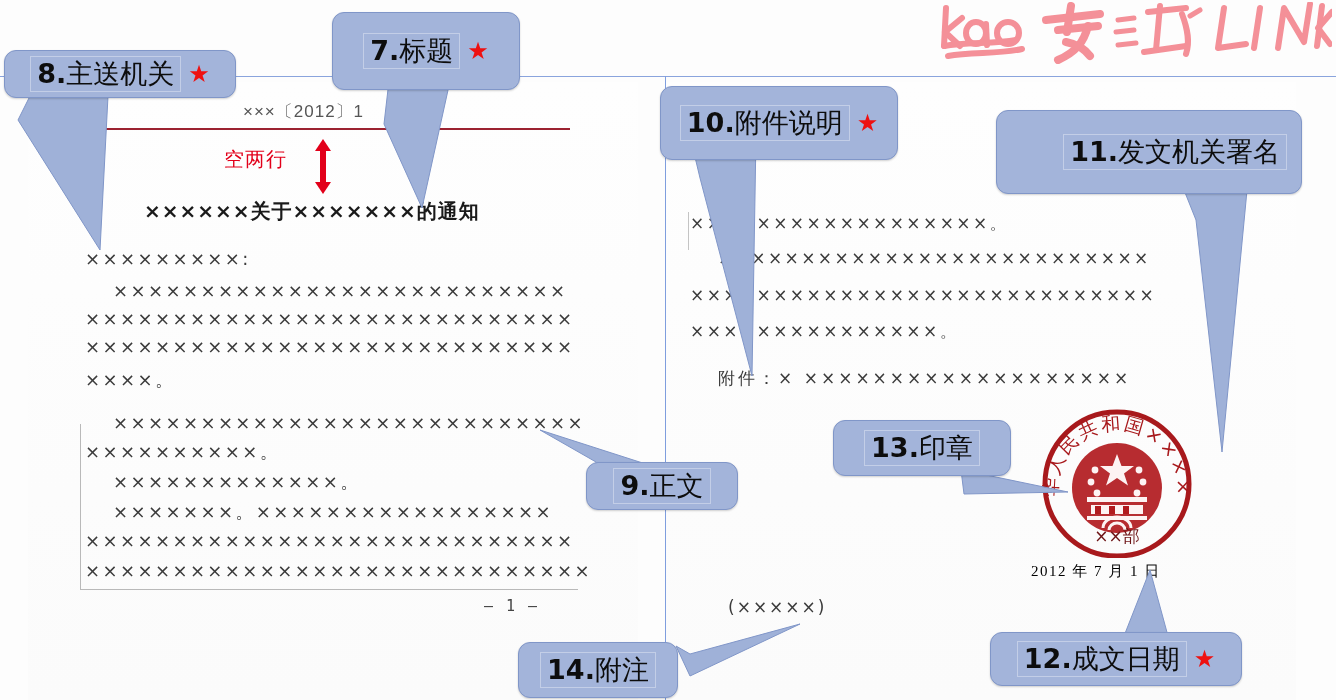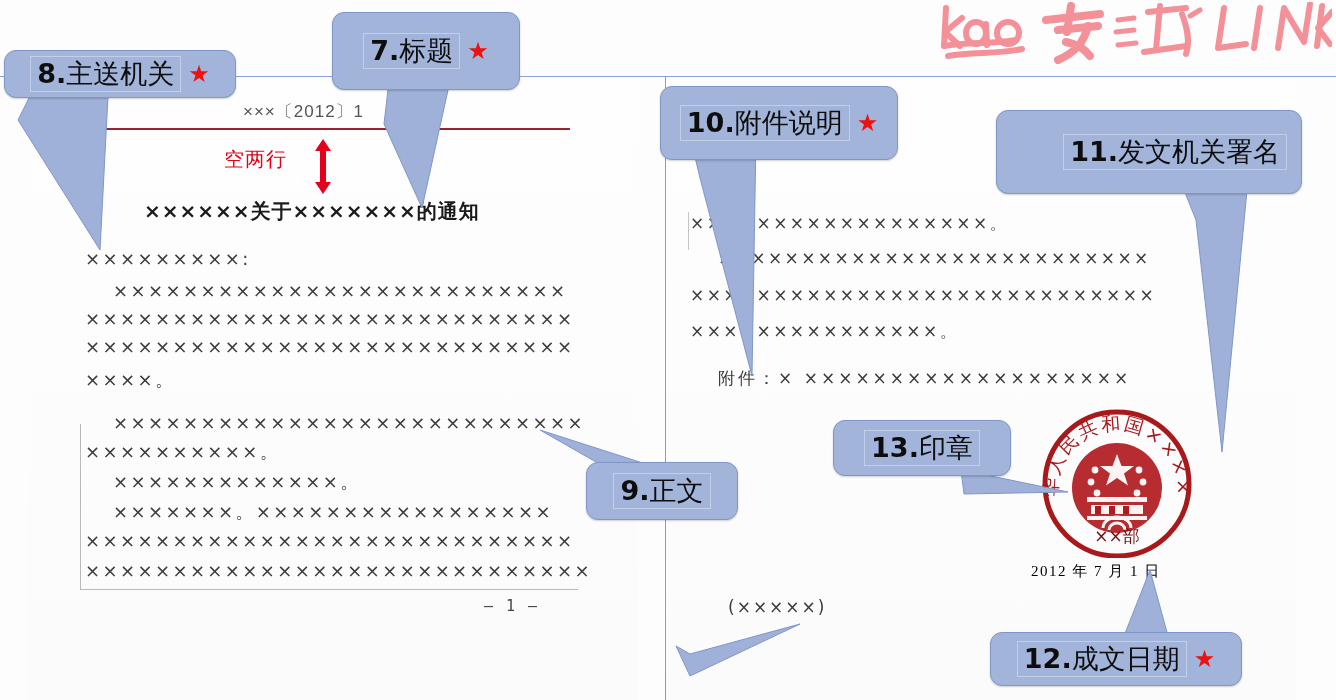--- a/index.html
+++ b/index.html
@@ -181,33 +181,36 @@
 
   <div class="callout" style="left:660px;top:86px;width:238px;height:74px;">
     <span class="lbl"><span class="num">10.</span><span>附件说明</span></span>
     <span class="star">★</span>
   </div>
 
   <div class="callout" style="left:996px;top:110px;width:306px;height:84px;justify-content:flex-end;">
     <span class="lbl"><span class="num">11.</span><span>发文机关署名</span></span>
   </div>
 
-  <div class="callout" style="left:586px;top:462px;width:152px;height:58px;">
+  <div class="callout" style="left:586px;top:462px;width:152px;height:48px;">
     <span class="lbl"><span class="num">9.</span><span>正文</span></span>
   </div>
 
   <div class="callout" style="left:788px;top:420px;width:178px;height:56px;margin-left:45px;">
     <span class="lbl"><span class="num">13.</span><span>印章</span></span>
   </div>
 
   <div class="callout" style="left:990px;top:632px;width:252px;height:54px;">
     <span class="lbl"><span class="num">12.</span><span>成文日期</span></span>
     <span class="star">★</span>
   </div>
 
+  <div class="callout" style="left:518px;top:642px;width:160px;height:56px;">
+    <span class="lbl"><span class="num">14.</span><span>附注</span></span>
+  </div>
 
   <svg class="wm" viewBox="0 0 394 62">
     <g fill="none" stroke="#f49098" stroke-width="6" stroke-linecap="round" stroke-linejoin="round">
 
       <path d="M8,6 L6,44"></path>
       <path d="M24,16 L7,30 L22,44"></path>
 
       <ellipse cx="38" cy="31" rx="10" ry="11"></ellipse>
       <path d="M48,22 L49,43"></path>
 

